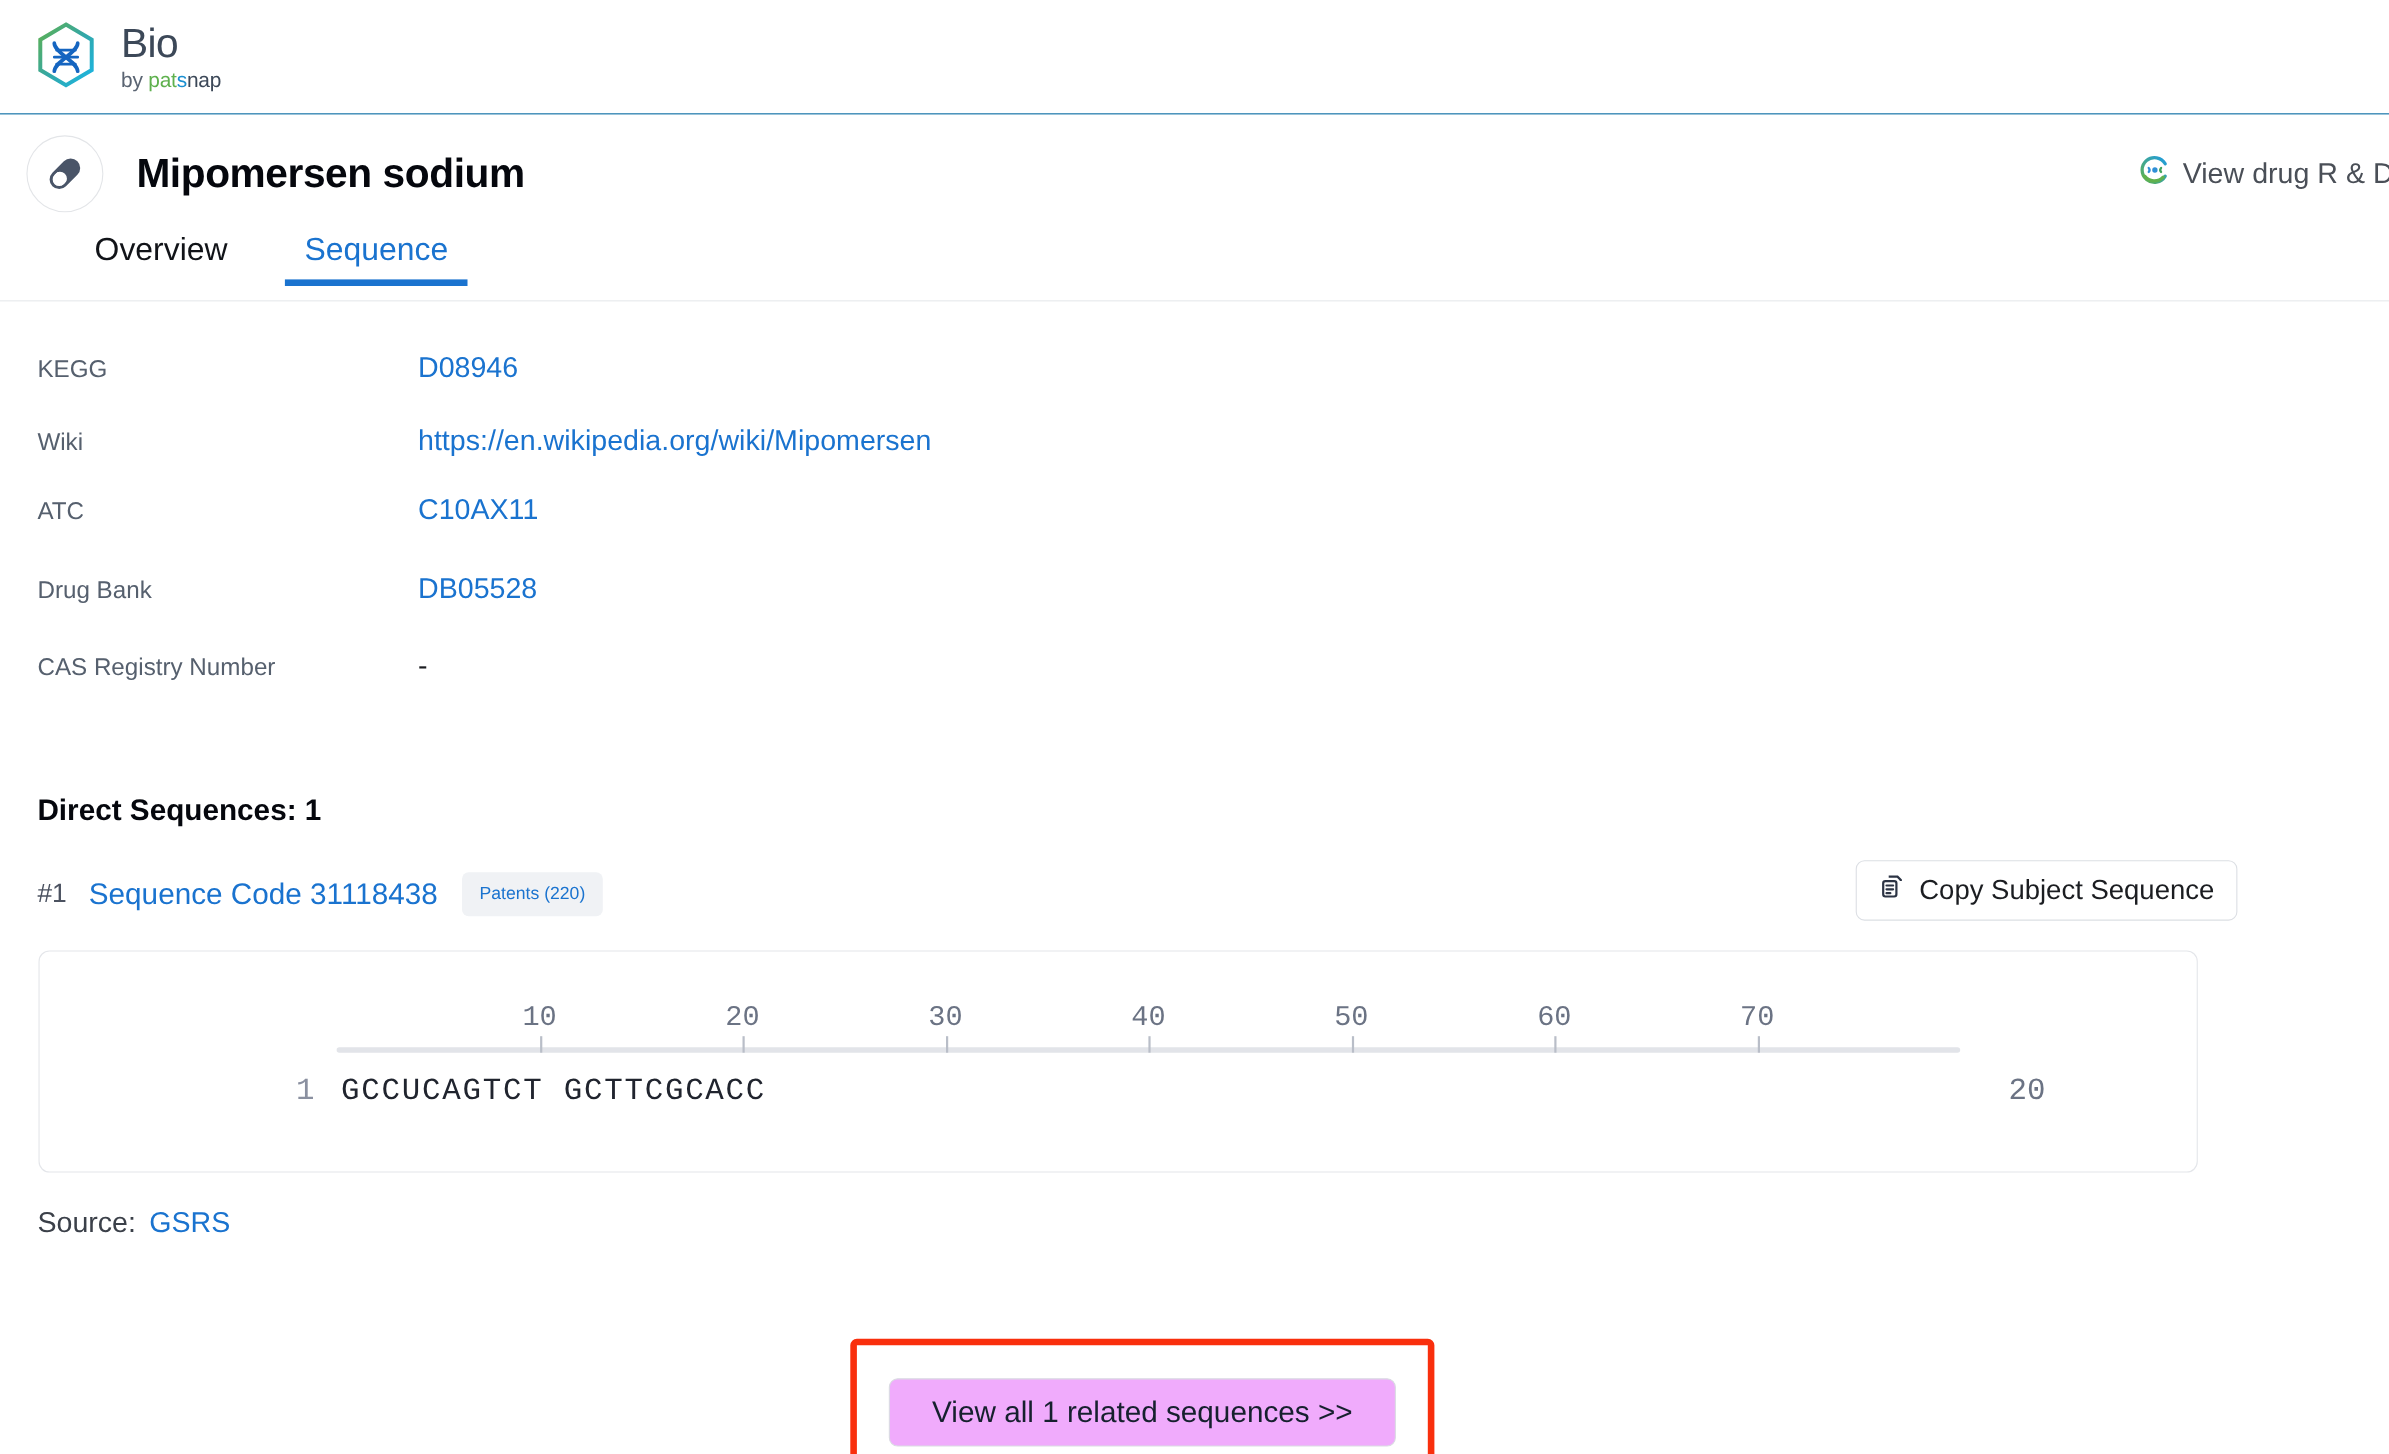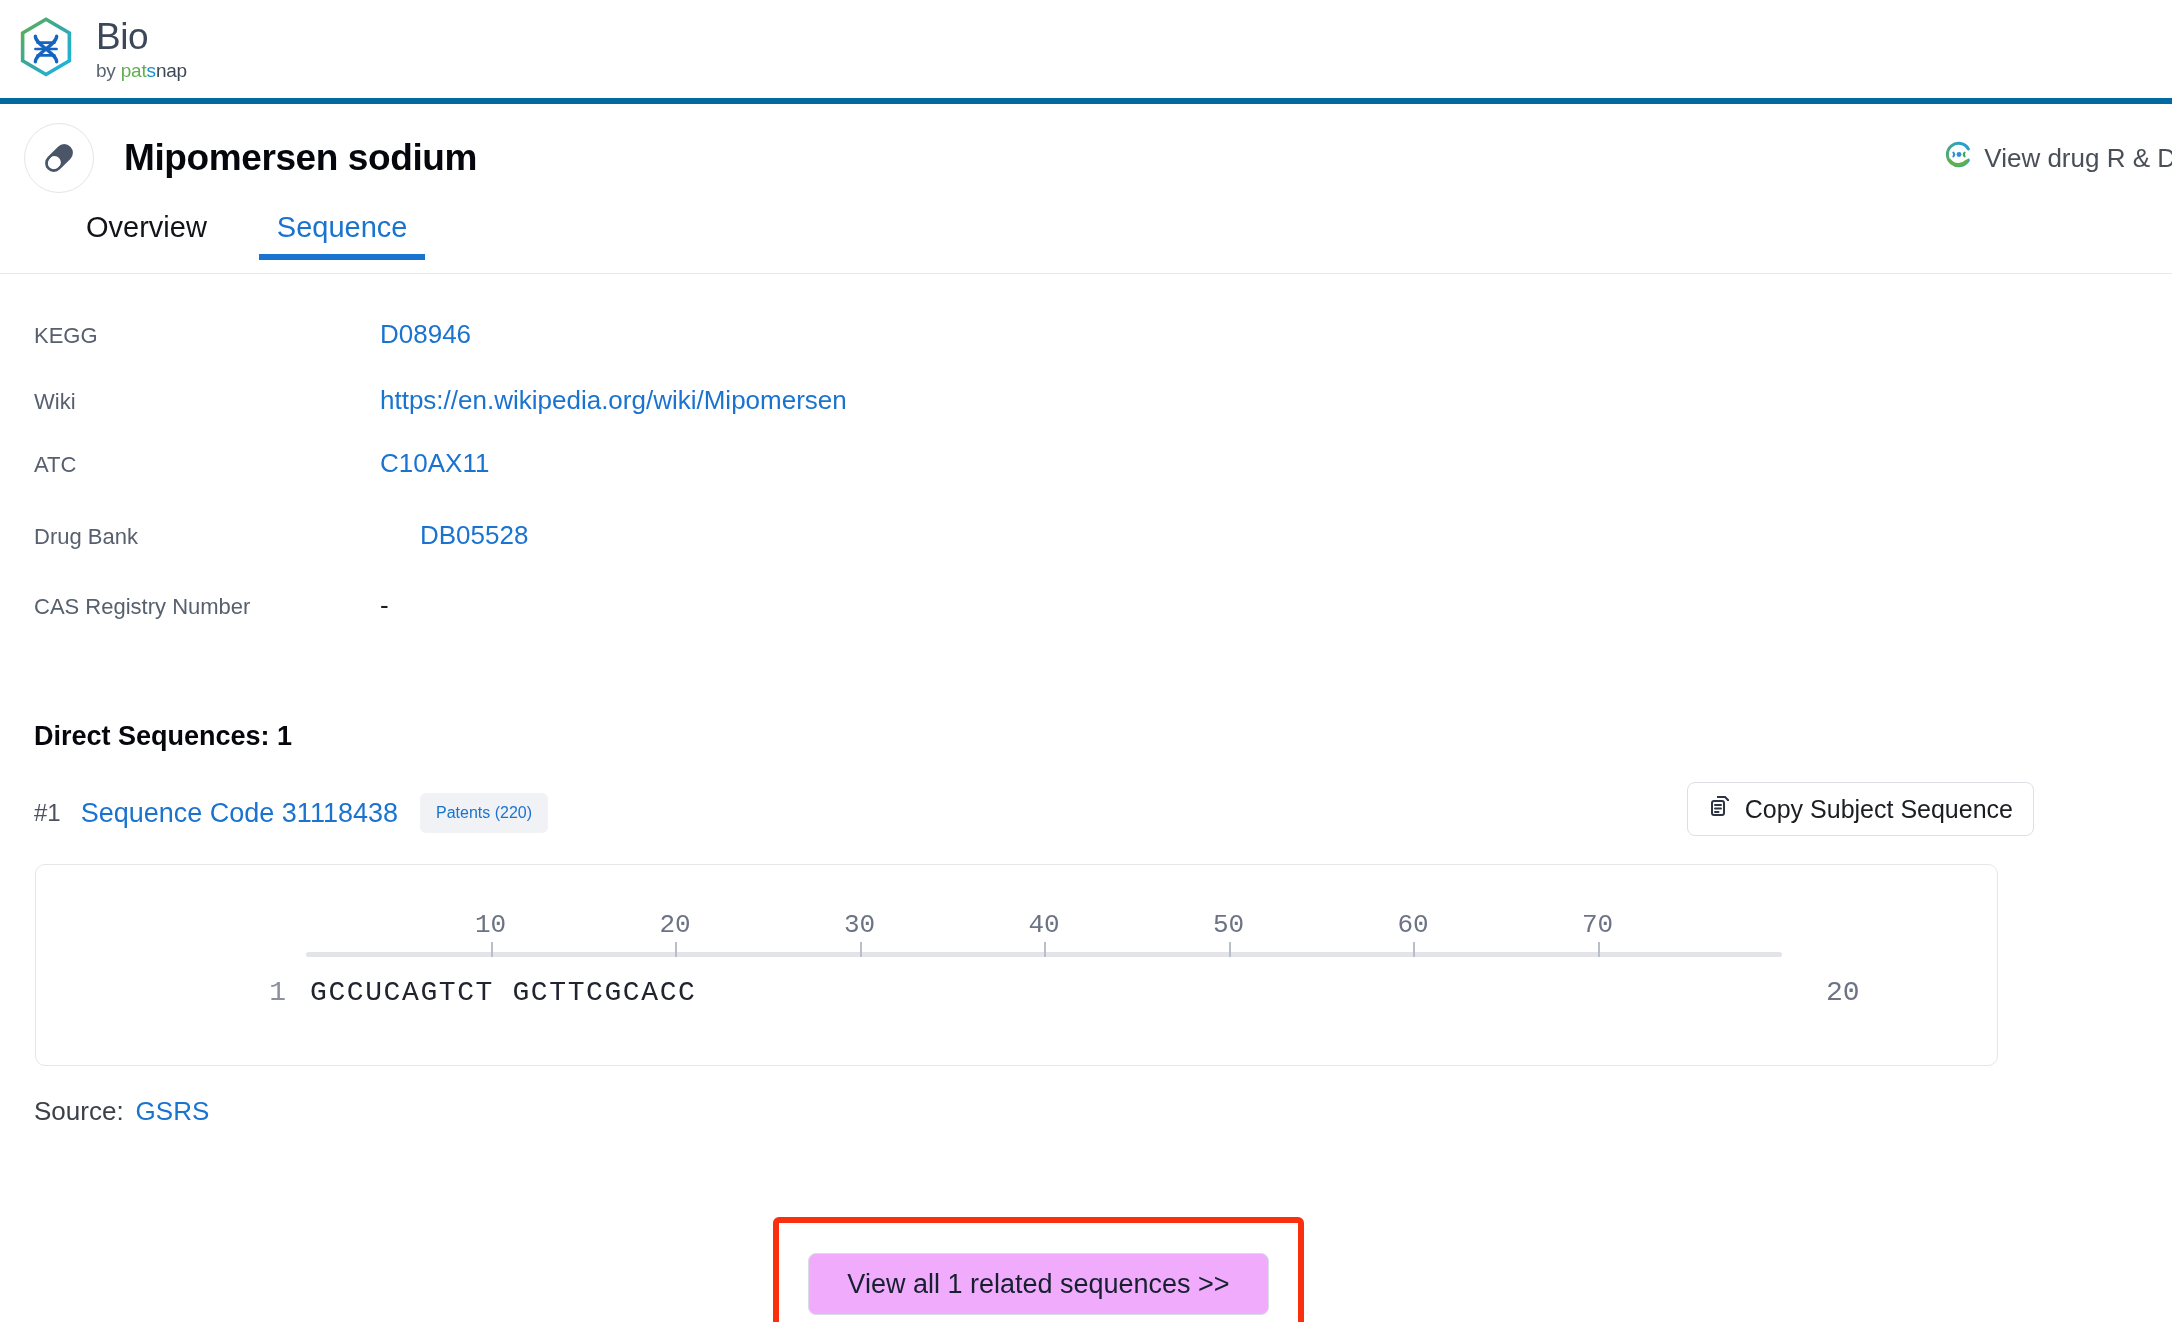--- a/index.html
+++ b/index.html
@@ -8,24 +8,24 @@
     background: #ffffff;
     font-family: "Liberation Sans", sans-serif;
     -webkit-font-smoothing: antialiased;
     overflow: hidden;
   }
 
   
   .brandbar {
     position: relative;
     height: 104px;
-    border-bottom: 6px solid #0369a1;
-    display: flex;
-    align-items: center;
-    padding-left: 12px;
+    border-bottom: 1px solid #0369a1;
+    display: flex;
+    align-items: center;
+    padding-left: 26px;
   }
   .brand-logo { width: 68px; height: 68px; flex: 0 0 auto; }
   .brand-text { margin-left: 16px; line-height: 1; }
   .brand-title {
     font-size: 37px;
     color: #3c4858;
     letter-spacing: -0.5px;
     font-weight: 400;
   }
   .brand-sub {
@@ -358,21 +358,21 @@
   <div class="inforow">
     <span class="lbl">Wiki</span>
     <span class="val">https://en.wikipedia.org/wiki/Mipomersen</span>
   </div>
 
   <div class="inforow" style="height:72px;">
     <span class="lbl">ATC</span>
     <span class="val">C10AX11</span>
   </div>
 
-  <div class="inforow" style="height:70px;gap:40px;">
+  <div class="inforow" style="height:70px;">
     <span class="lbl">Drug Bank</span>
     <span class="val">DB05528</span>
   </div>
 
   <div class="inforow">
     <span class="lbl">CAS Registry Number</span>
     <span class="val plain">-</span>
   </div>
 
   <div class="sec-title">Direct Sequences: 1</div>

